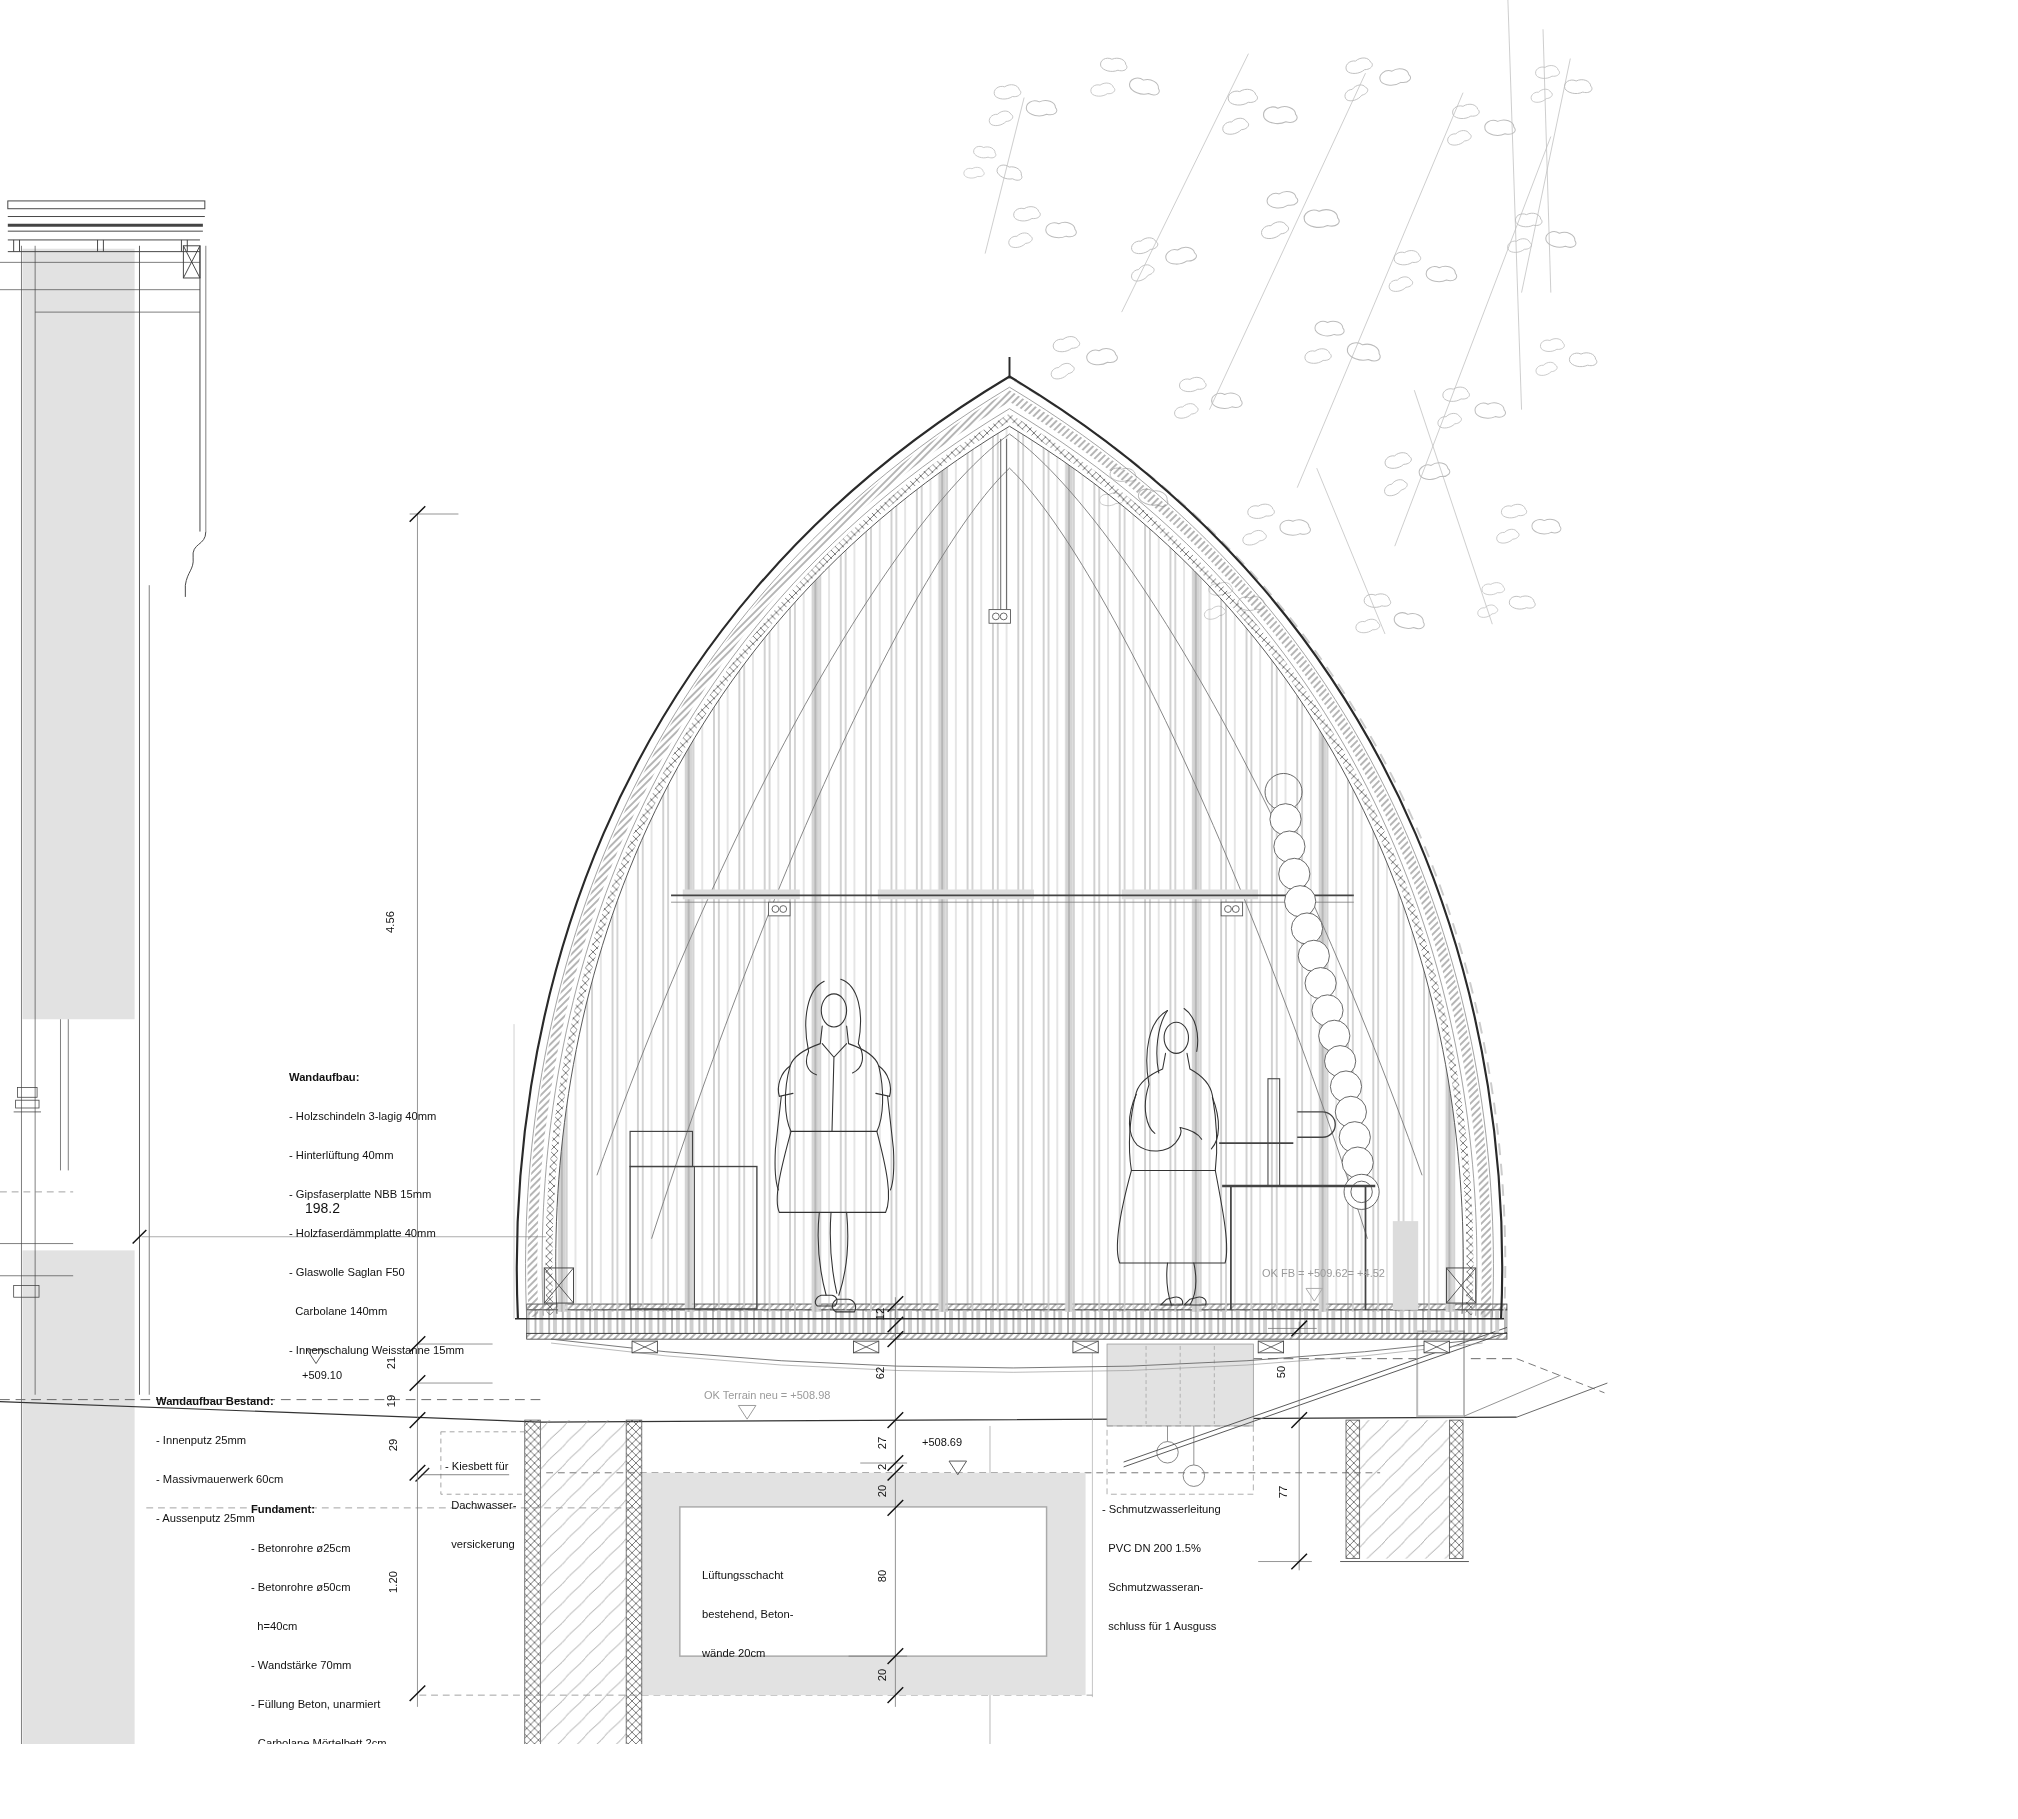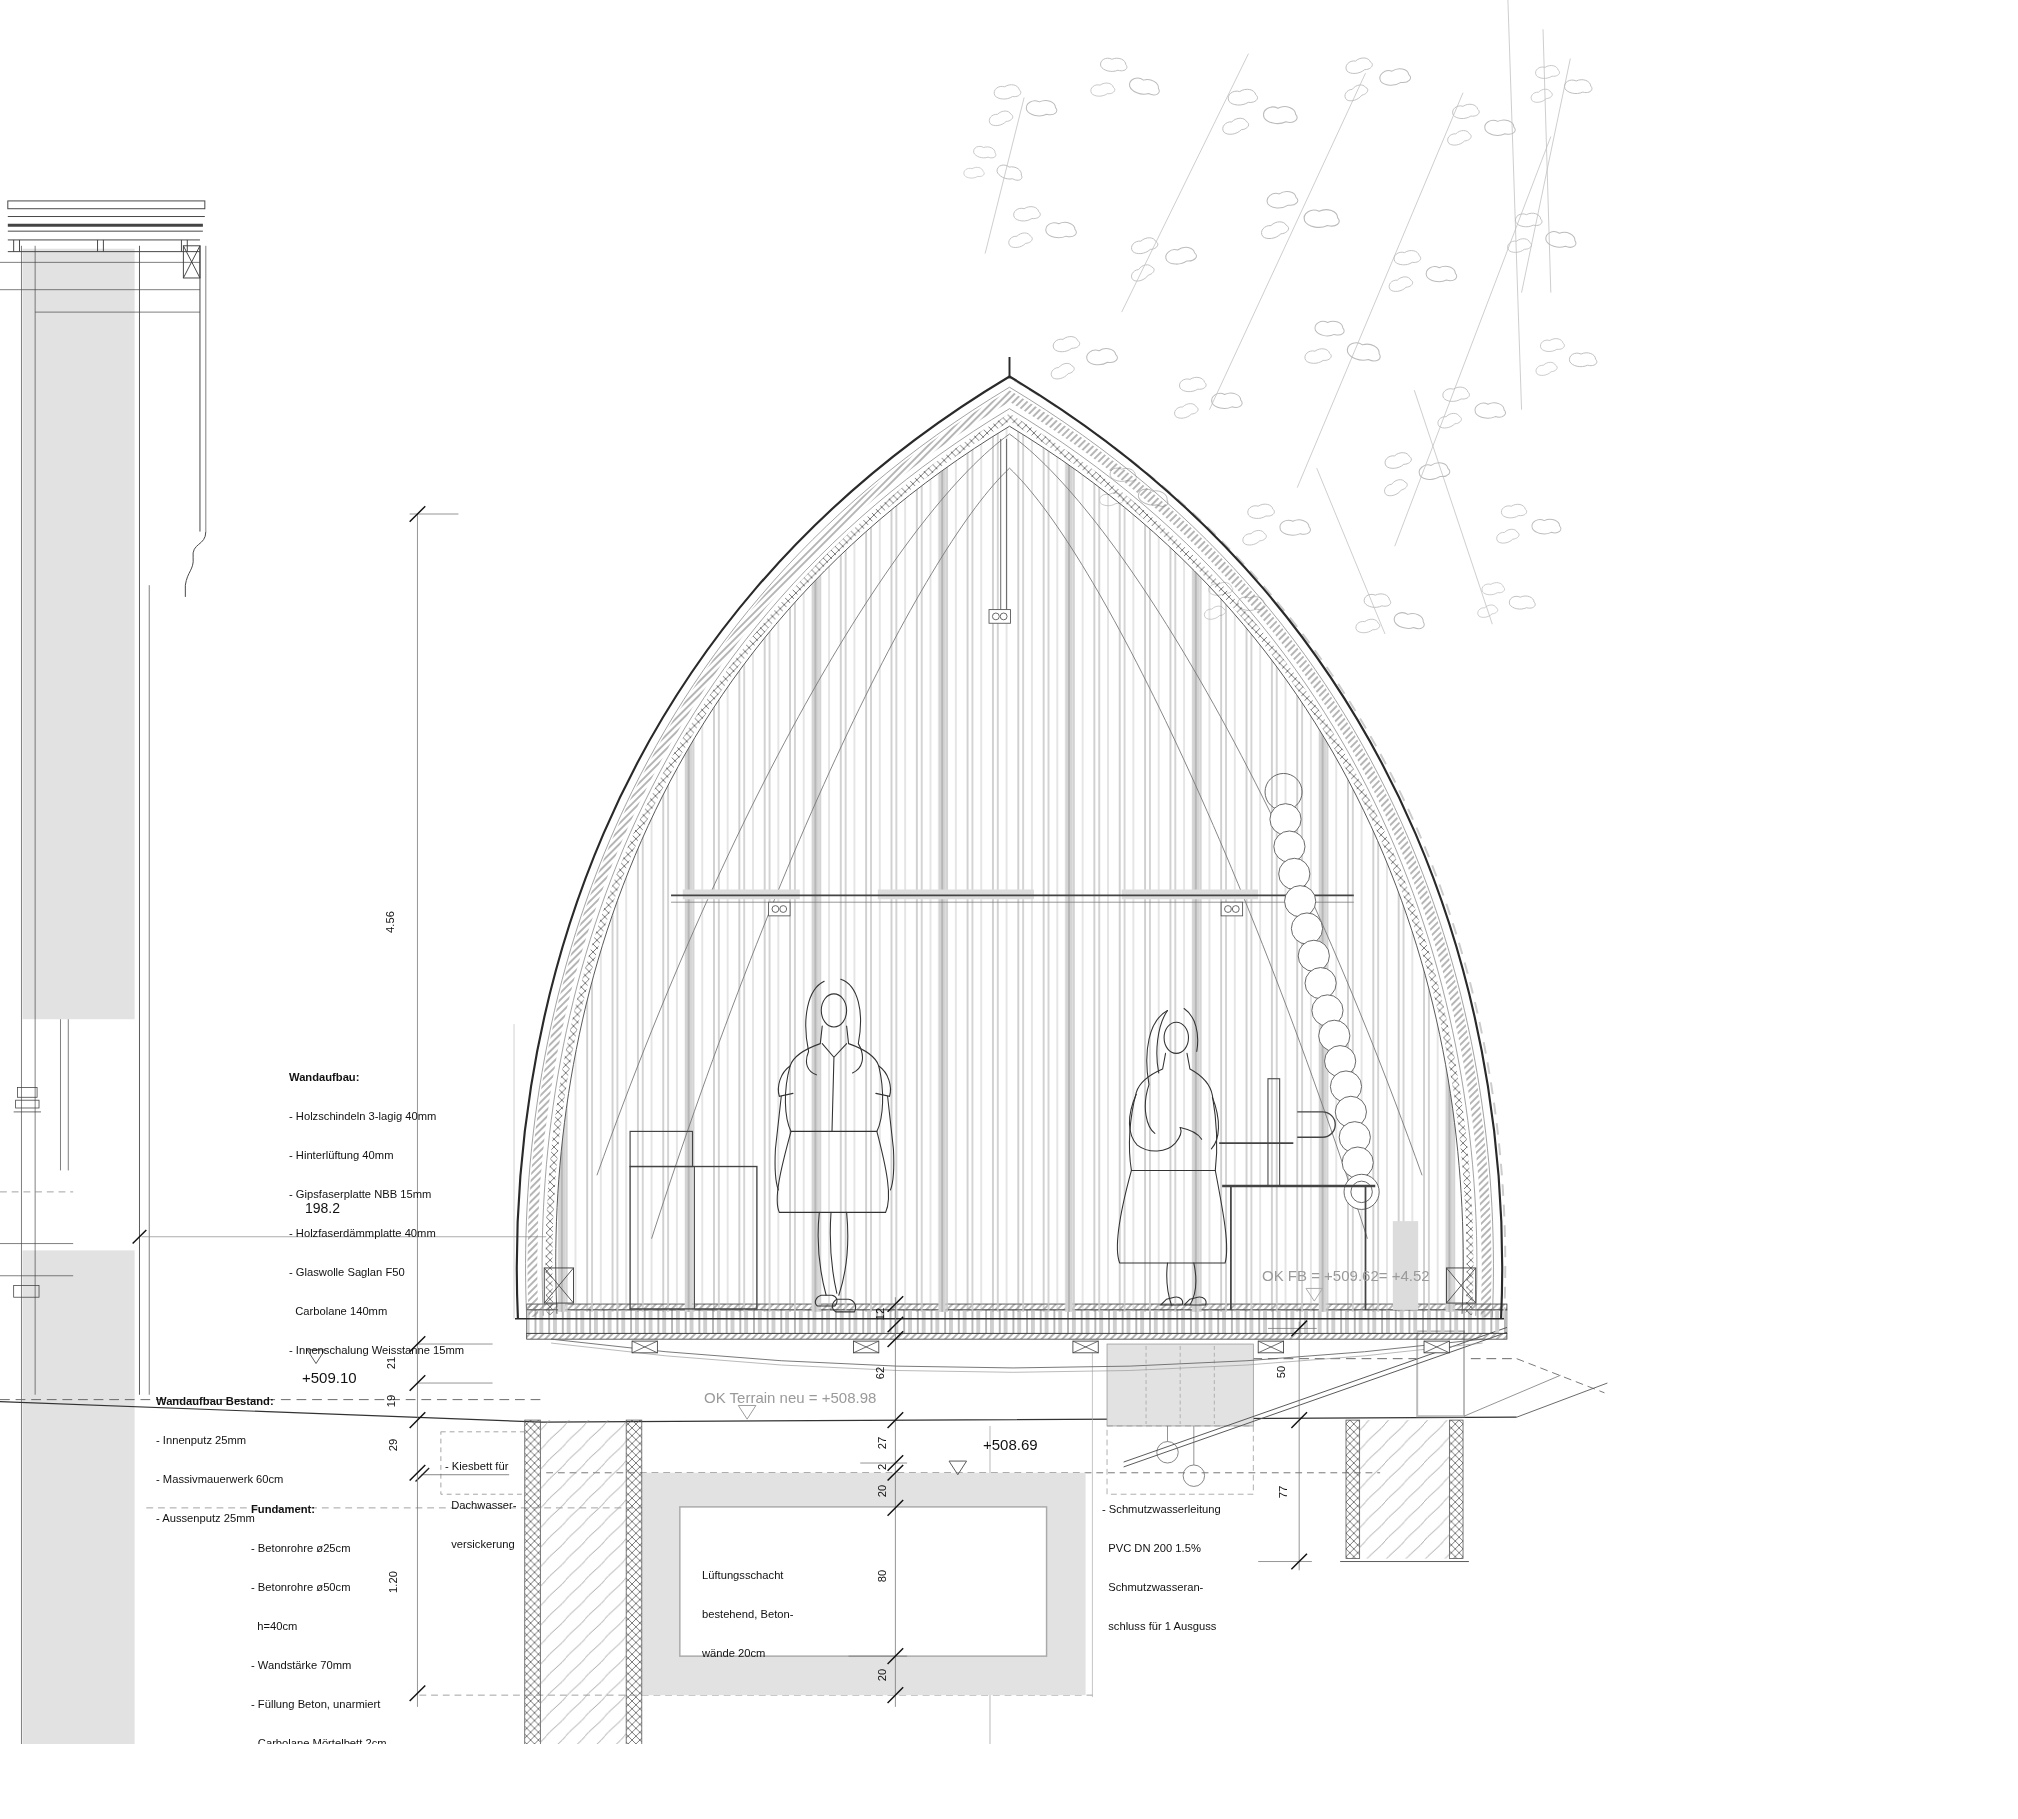--- a/index.html
+++ b/index.html
@@ -1,21 +1,21 @@
 <!DOCTYPE html>
 <html><head>
 <meta charset="utf-8">
 <style>
   html,body{margin:0;padding:0;background:#ffffff;}
   .canvas{position:relative;width:2019px;height:1744px;overflow:hidden;
           font-family:"Liberation Sans",sans-serif;color:#111;background:#fff;}
   svg.draw{position:absolute;left:0;top:0;}
   .ann{position:absolute;font-size:11.2px;line-height:13px;white-space:pre;}
   .ann .t{font-weight:bold;}
-  .lvl{position:absolute;font-size:15px;white-space:nowrap;}
+  .lvl{position:absolute;font-size:11px;white-space:nowrap;}
   .muted{color:#9a9a9a;}
   .dimv{position:absolute;font-size:11.2px;white-space:nowrap;
         transform:translate(-50%,-50%) rotate(-90deg);}
   .dimh{position:absolute;font-size:14px;white-space:nowrap;}
 </style>
 </head>
 <body>
 
 <div class="canvas">
 
@@ -403,21 +403,21 @@
 <div class="ann" style="left:1102px;top:1477px">
   <div>- Schmutzwasserleitung</div>
   <div>  PVC DN 200 1.5%</div>
   <div>  Schmutzwasseran-</div>
   <div>  schluss für 1 Ausguss</div>
 </div>
 
 <div class="lvl muted" style="left:704px;top:1389px">OK Terrain neu = +508.98</div>
 <div class="lvl muted" style="left:1262px;top:1267px">OK FB = +509.62= +4.52</div>
 <div class="lvl" style="left:302px;top:1369px">+509.10</div>
-<div class="lvl" style="left:983px;top:1436px">+508.69</div>
+<div class="lvl" style="left:922px;top:1436px">+508.69</div>
 
 <div class="dimh" style="left:305px;top:1200px">198.2</div>
 <span class="dimv" style="left:390px;top:922px">4.56</span>
 <span class="dimv" style="left:391px;top:1363px">21</span>
 <span class="dimv" style="left:391px;top:1401px">19</span>
 <span class="dimv" style="left:393px;top:1445px">29</span>
 <span class="dimv" style="left:393px;top:1582px">1.20</span>
 <span class="dimv" style="left:880px;top:1314px">12</span>
 <span class="dimv" style="left:880px;top:1373px">62</span>
 <span class="dimv" style="left:882px;top:1443px">27</span>

